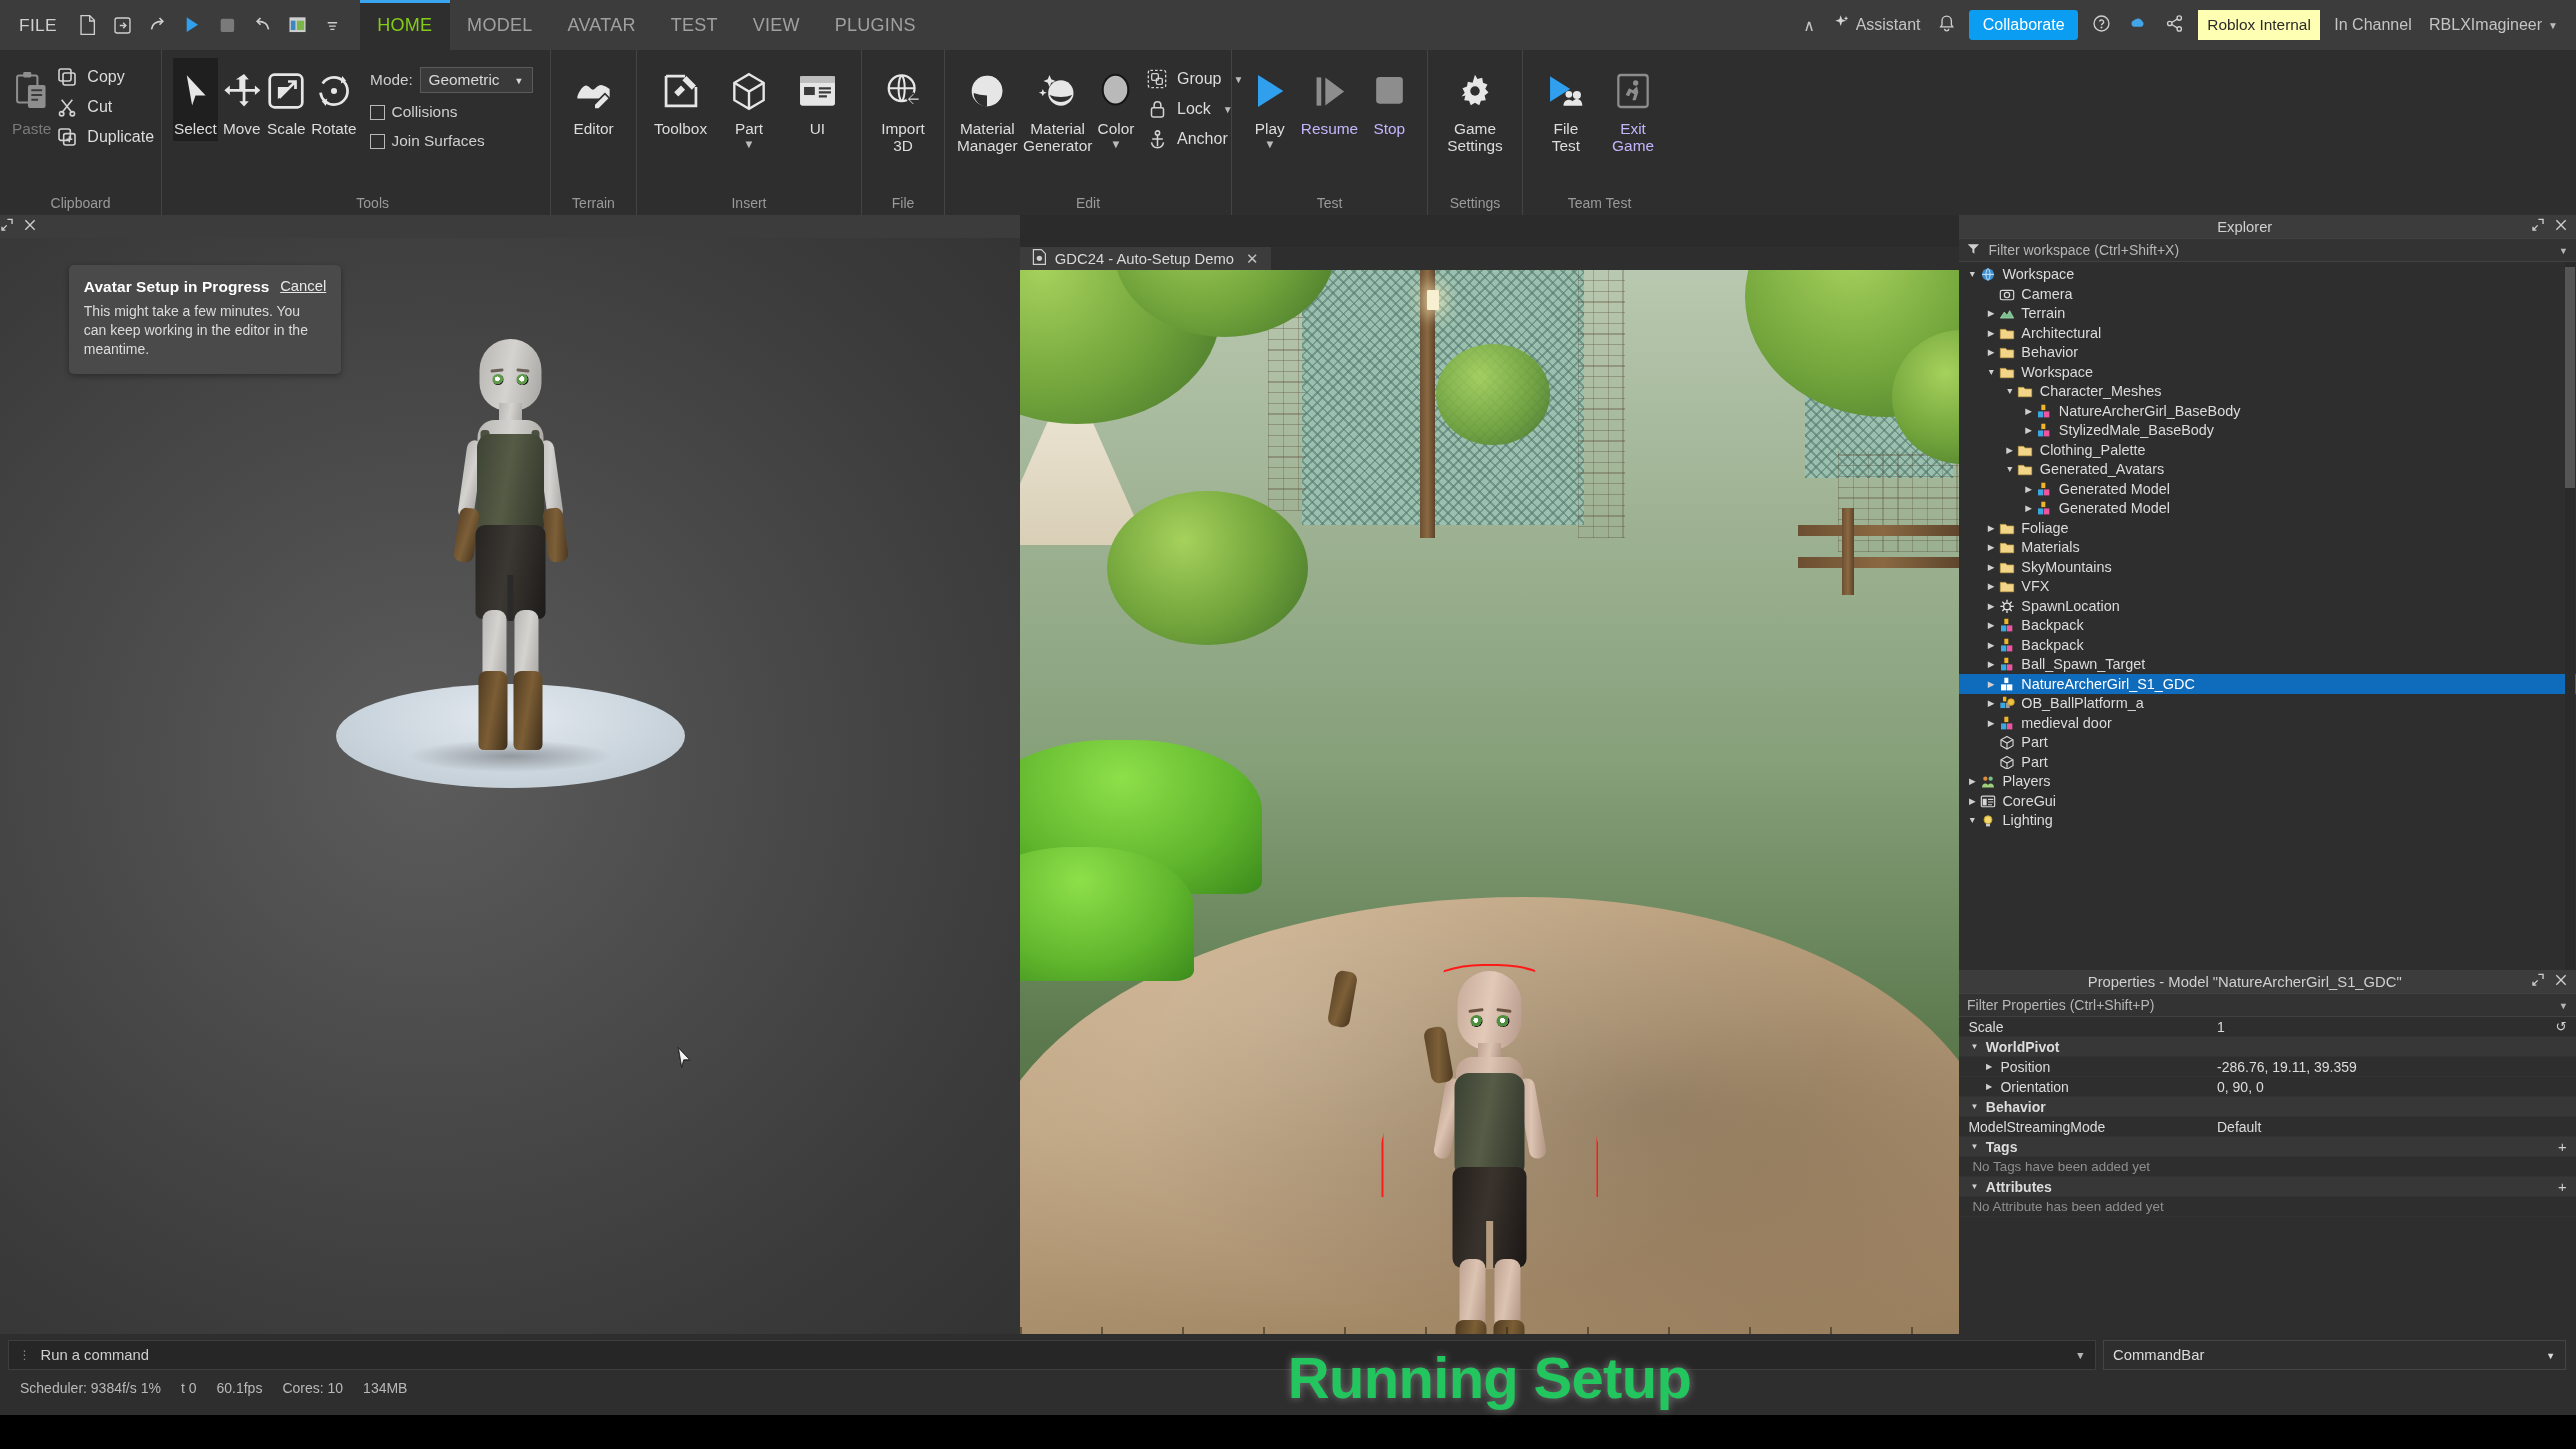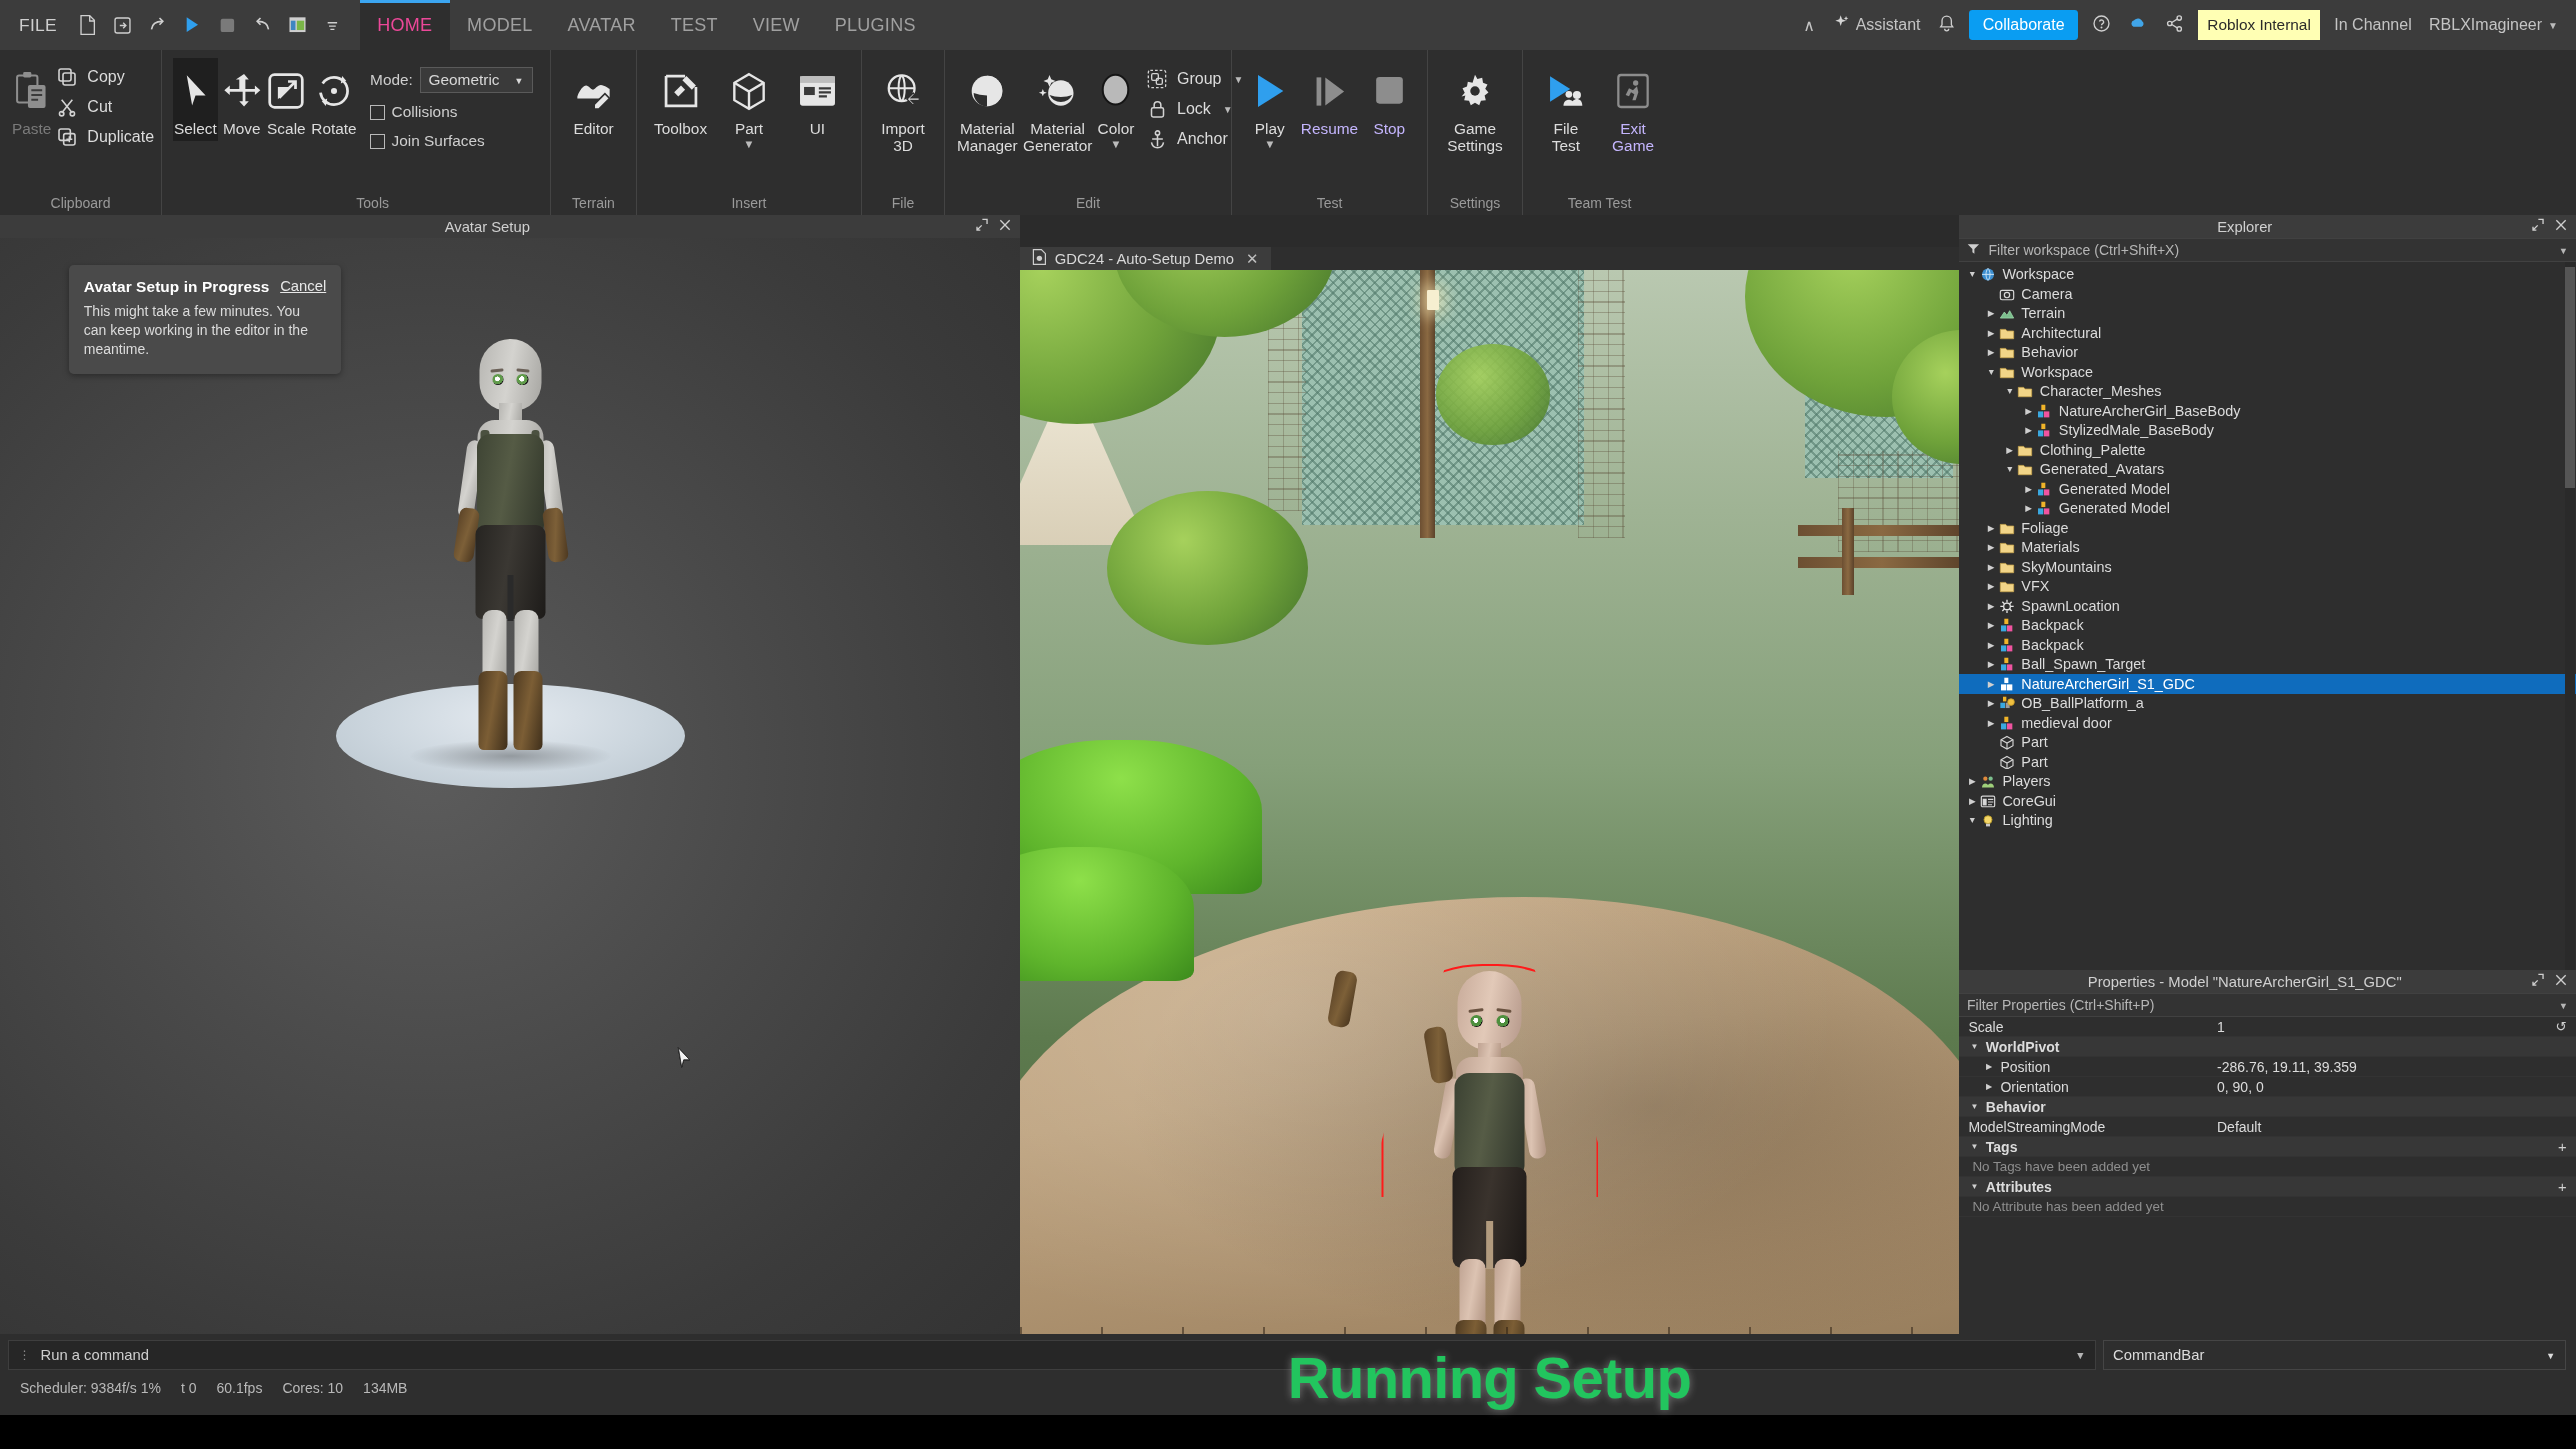--- a/index.html
+++ b/index.html
@@ -25,21 +25,21 @@
   .qi {
     width:31px; height:31px; display:flex; align-items:center; justify-content:center;
     color:#cfcfcf;
   }
   .qi svg { display:block; }
   .tabs { display:flex; align-items:flex-end; height:50px; margin-left:12px; }
   .tab {
     position:relative; height:50px; display:flex; align-items:center;
     padding:0 17.4px; font-size:18px; color:#a0a0a0; letter-spacing:0.3px;
   }
-  .tab.active { color:#ec4899; background:#2e2e2e;margin-top:12px; }
+  .tab.active { color:#84cc16; background:#2e2e2e;margin-top:12px; }
   .tab.active:before {
     content:""; position:absolute; left:0; right:0; top:0; height:3.4px; background:#3ba5f0;
   }
   .menu-right {
     margin-left:auto; display:flex; align-items:center; gap:0px; padding-right:9.4px; height:50px;
   }
   .mr-item { display:flex; align-items:center; gap:6px; padding:0 8.7px; font-size:16px; color:#c4c4c4; }
   .collab-btn {
     background:#0a9df2; color:#fff; font-size:16px;
     padding:6px 13.4px; border-radius:3.4px; margin:0 5.4px;
@@ -728,21 +728,20 @@
             </div>
           <div class="lbl"><span>Exit</span><br><span>Game</span></div>
         </div>
       </div>
       <div class="rgroup-label">Team Test</div>
     </div>
   </div>
 
   <div class="avatar-panel">
     <div class="dockbar">
-      <div class="title">Avatar Setup</div>
       <div class="acts">
         <span><svg width="13.4" height="13.4" viewBox="0 0 20 20">
               <path d="M3 13v5h5M3 18l7-7" stroke="#cfcfcf" stroke-width="2" fill="none"></path>
               <path d="M11 2h7v7" stroke="#cfcfcf" stroke-width="2" fill="none"></path>
             </svg></span>
         <span><svg width="12" height="12" viewBox="0 0 18 18">
               <path d="M2 2l14 14M16 2L2 16" stroke="#cfcfcf" stroke-width="2"></path>
             </svg></span>
       </div>
     </div>

